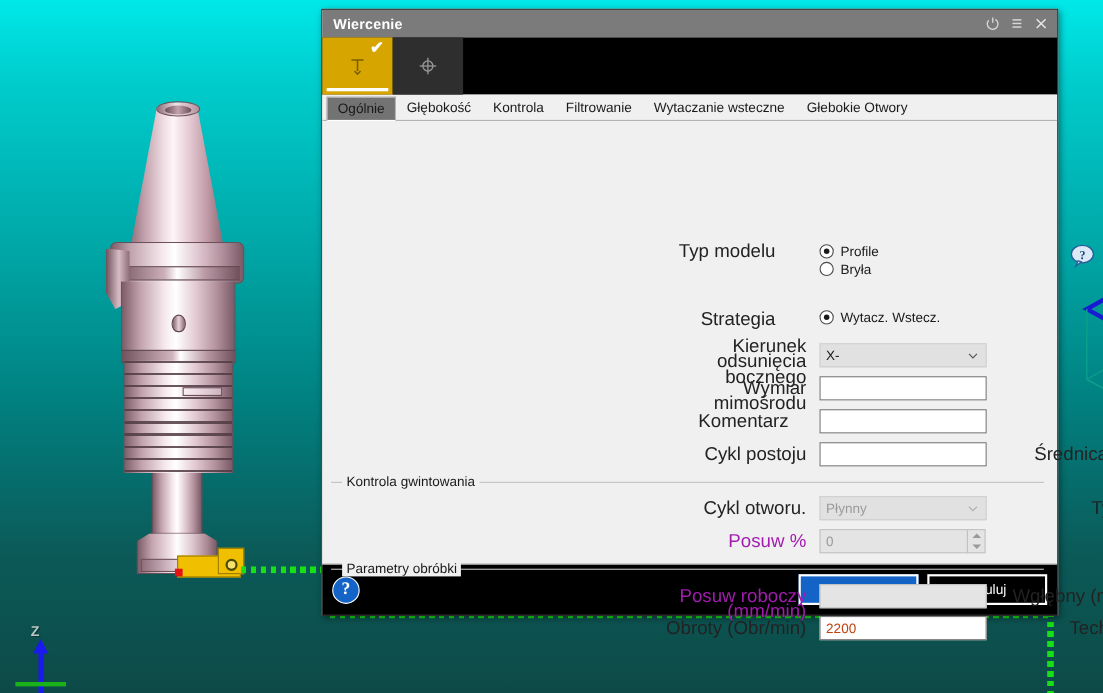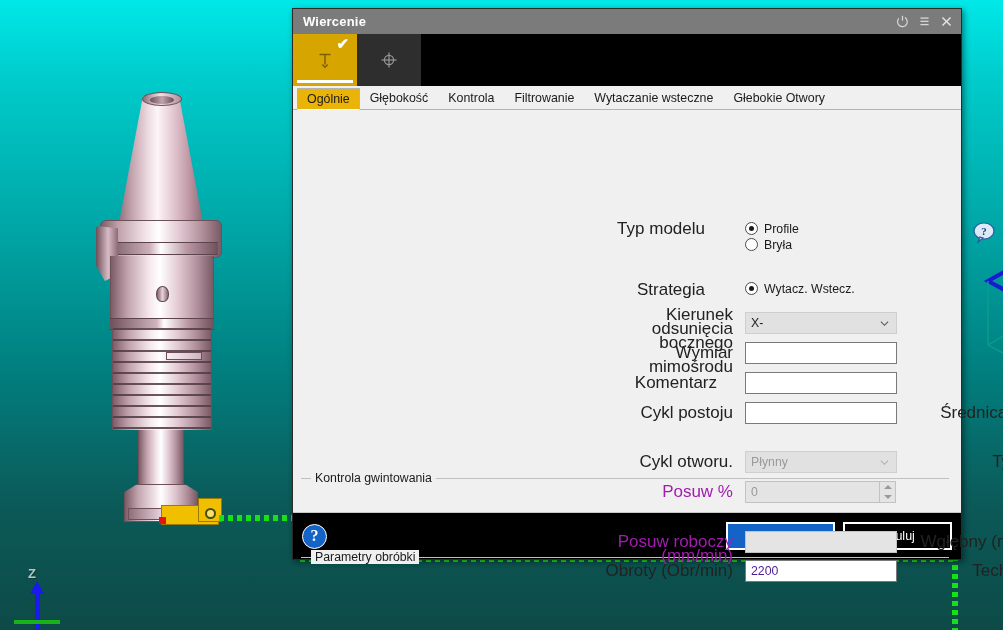--- a/index.html
+++ b/index.html
@@ -219,21 +219,21 @@
   .tab {
     height: 22px; line-height: 21px;
     padding: 0 9px;
     font-size: 12.4px; color: #1a1a1a;
     border: 1px solid transparent;
     background: transparent;
     box-sizing: border-box;
     white-space: nowrap;
   }
   .tab.selected {
-    background: #eab308;
+    background: #737373;
     border: 1px solid #b4b4b4;
     border-bottom-color: #ffffff;
     margin-bottom: -1px;
   }
 
   .panel {
     flex: 1 1 auto; position: relative;
     background: #f0f0f0;
     border-bottom: 1px solid #c8c8c8;
   }
@@ -267,21 +267,21 @@
     position: absolute;
     font-size: 17px; color: #222222;
     text-align: right;
     line-height: 14px;
   }
   .lbl.dim { color: #a21caf; }
   .txt {
     position: absolute;
     background: #ffffff; border: 1px solid #7a7a7a;
     box-sizing: border-box;
-    font-size: 12.3px; color: #4c1d95;
+    font-size: 12.3px; color: #c2410c;
     padding: 0 5px; line-height: 20px;
     height: 22px;
   }
   .txt.disabled { background: #e4e4e4; border-color: #c2c2c2; color: #9a9a9a; }
   .combo {
     position: absolute; height: 22px;
     background: #e1e1e1; border: 1px solid #cfcfcf;
     box-sizing: border-box;
     font-size: 12.3px; color: #1a1a1a;
     padding: 0 5px; line-height: 20px;
@@ -310,21 +310,21 @@
     width: 13px; height: 13px; border-radius: 50%;
     border: 1px solid #4a4a4a; background: #ffffff;
     box-sizing: border-box; position: relative; flex: 0 0 auto;
   }
   .radio.on::after {
     content: ""; position: absolute; left: 3px; top: 3px;
     width: 5px; height: 5px; border-radius: 50%; background: #1a1a1a;
   }
   .radio-text { font-size: 12.3px; color: #1a1a1a; margin-left: 6px; }
 
-  .group { position: absolute; margin-top: 40px; }
+  .group { position: absolute; }
   .group .gline {
     position: absolute; left: 0; right: 0; top: 7px;
     border-top: 1px solid #c0c0c0;
   }
   .group .gtitle {
     position: absolute; left: 10px; top: 0;
     background: #f0f0f0; padding: 0 4px;
     font-size: 12.3px; color: #1a1a1a;
   }
 

